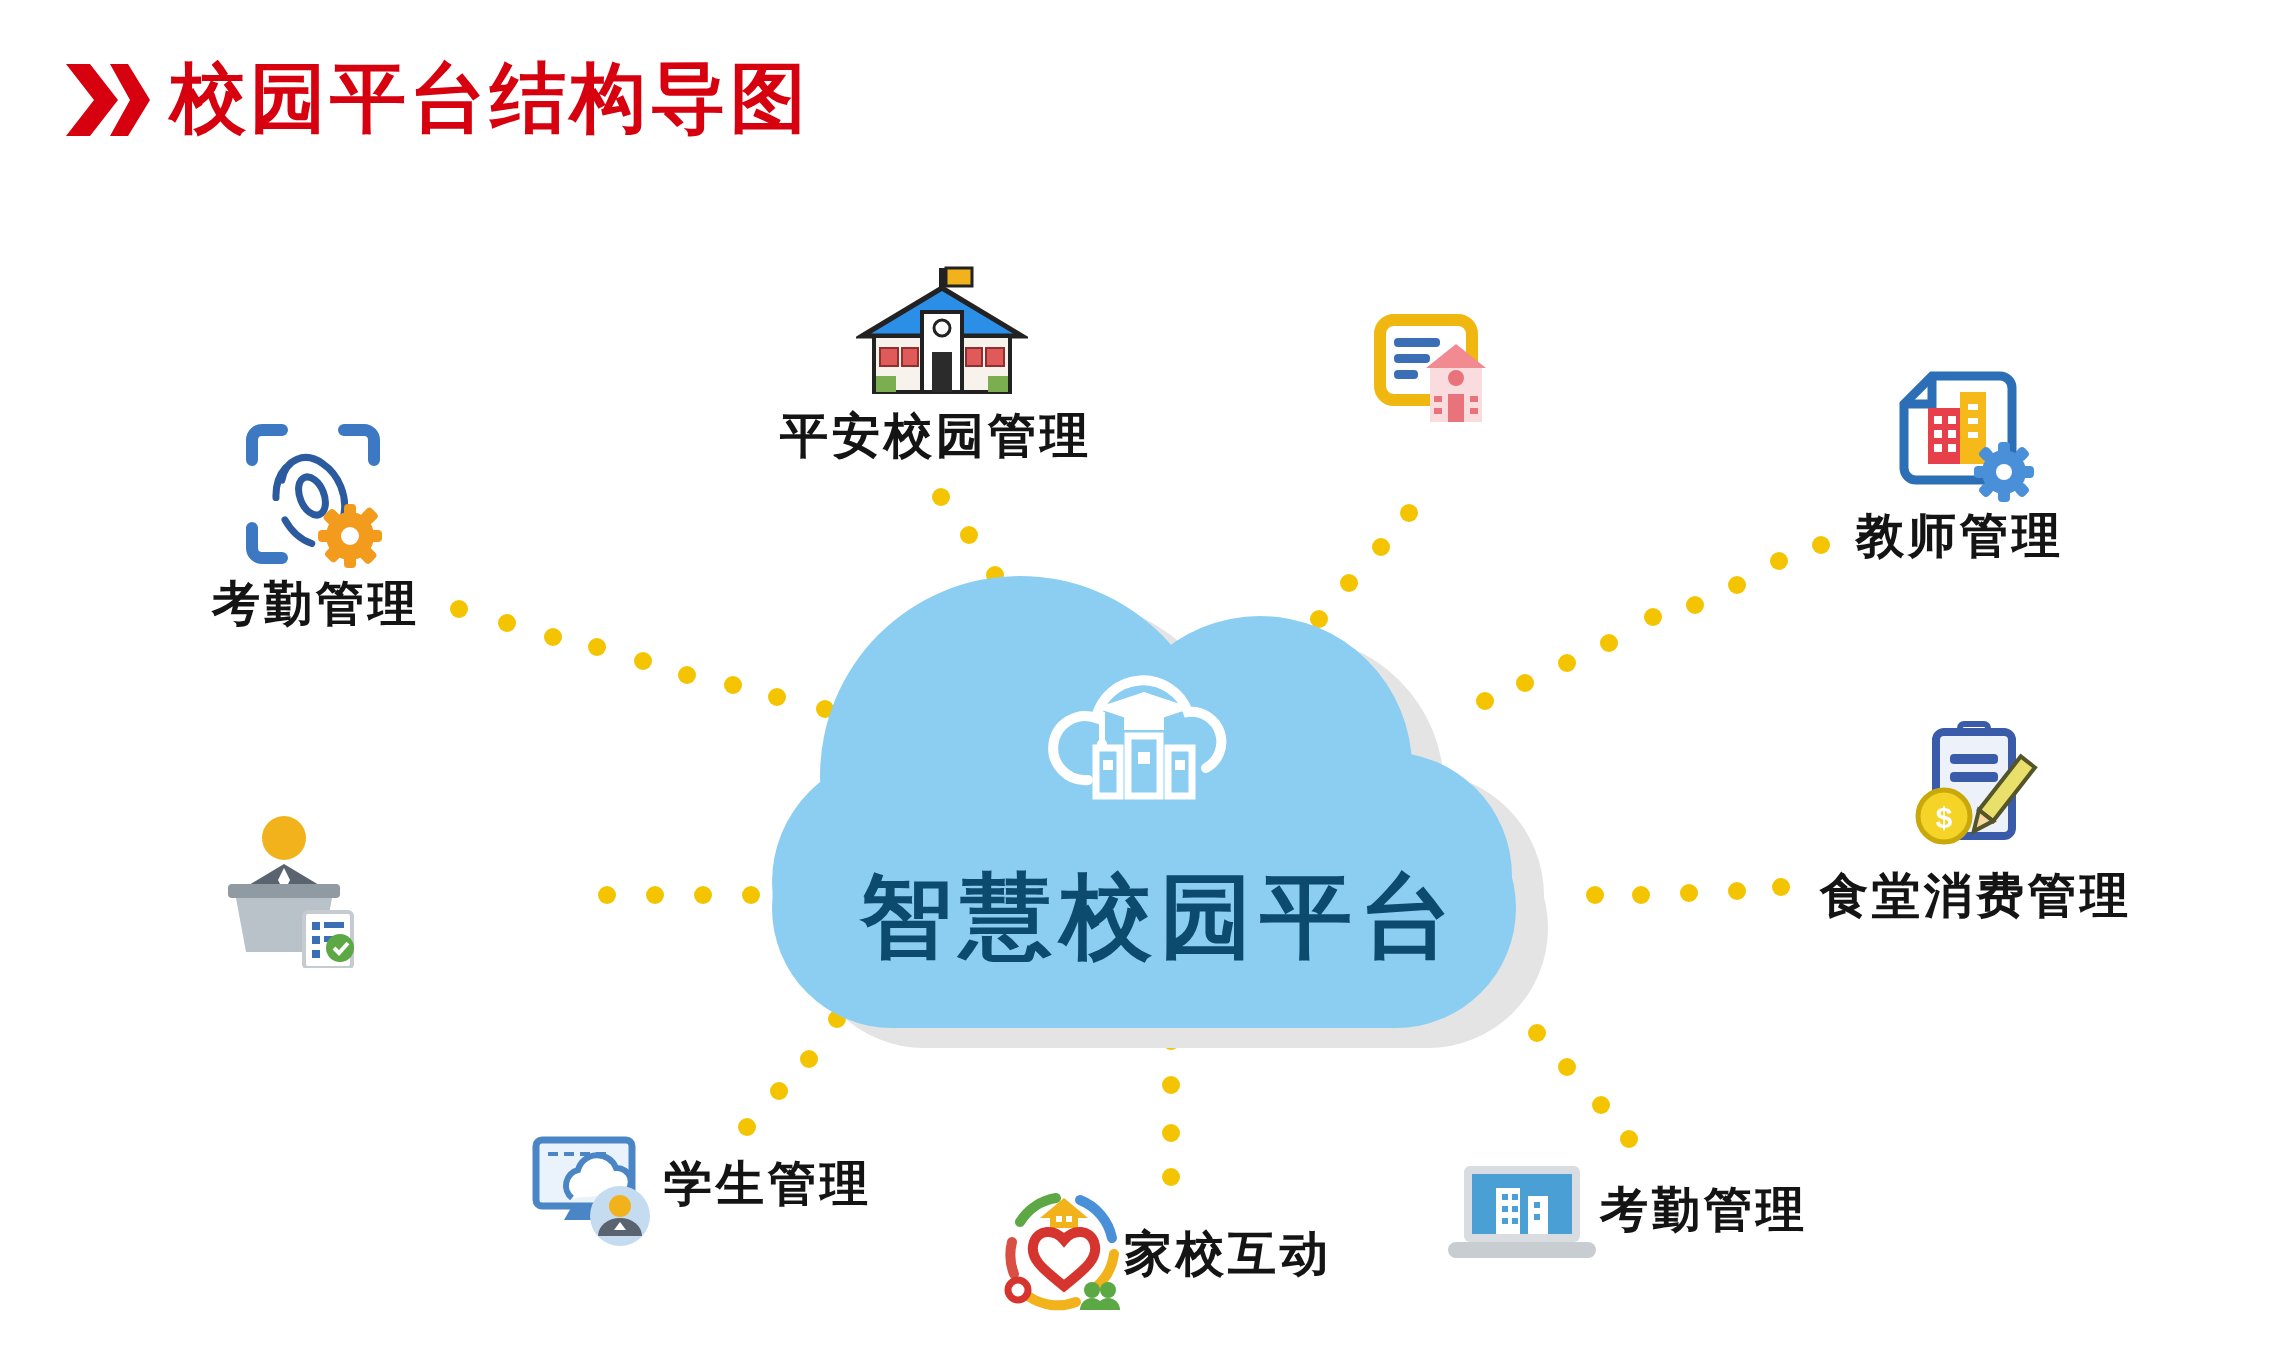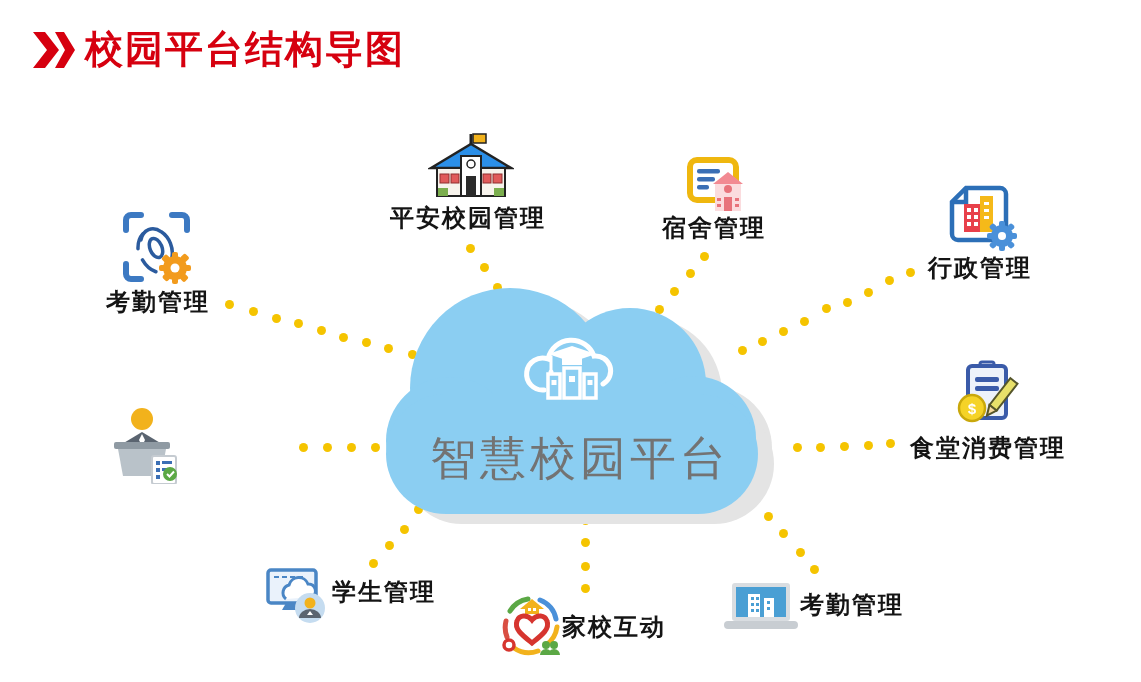--- a/index.html
+++ b/index.html
@@ -12,21 +12,21 @@
   
   .title-row { position:absolute; left:33px; top:24px; display:flex; align-items:center; gap:10px; }
   .title-text {
     font-size:38px; font-weight:900; color:#D6000F; letter-spacing:2px;
   }
   
   .cloud-svg { position:absolute; left:378px; top:276px; }
   .cloud-center-icon { position:absolute; left:520px; top:328px; }
   .cloud-label {
     position:absolute; left:380px; top:428px; width:400px;
-    text-align:center; color:#737373; font-size:46px; font-weight:400;
+    text-align:center; color:#0c4a6e; font-size:46px; font-weight:700;
     letter-spacing:4px; white-space:nowrap;
   }
   
   .module { position:absolute;font-family:Liberation Mono, monospace; }
   .module-label {
     position:absolute; color:#141414; font-size:24px; font-weight:800;
     letter-spacing:2px; white-space:nowrap;
   }
   
   .dot {
@@ -186,21 +186,20 @@
         <rect x="29" y="27" width="26" height="28" fill="#FBDCDE"></rect>
         <polygon points="27,28 42,16 57,28" fill="#F28A92"></polygon>
         <circle cx="42" cy="33" r="4" fill="#E8737B"></circle>
         <rect x="38" y="41" width="8" height="14" fill="#E8737B"></rect>
         <rect x="31" y="42" width="4" height="3" fill="#E8737B"></rect>
           <rect x="31" y="48" width="4" height="3" fill="#E8737B"></rect>
         <rect x="49" y="42" width="4" height="3" fill="#E8737B"></rect>
           <rect x="49" y="48" width="4" height="3" fill="#E8737B"></rect>
       </g>
     </svg>
-    <div class="module-label" style="left:-24px; top:56px;">宿舍管理</div>
   </div>
 
   <div class="module" style="left:948px; top:184px;">
     <svg width="72" height="68" viewBox="0 0 72 68">
       <path d="M18,4 h34 a6,6 0 0 1 6,6 v40 a6,6 0 0 1 -6,6 h-42 a6,6 0 0 1 -6,-6 V18 Z" fill="#ffffff" stroke="#2C6FB7" stroke-width="4.5"></path>
       <path d="M18,4 V18 H4" fill="none" stroke="#2C6FB7" stroke-width="4.5"></path>
       <rect x="32" y="12" width="13" height="36" fill="#F5B919"></rect>
       <rect x="16" y="20" width="16" height="28" fill="#E8404A"></rect>
       <g fill="#ffffff">
         <rect x="19" y="24" width="4" height="4"></rect>
@@ -221,21 +220,21 @@
           <rect x="39" y="49" width="7" height="6" rx="2"></rect>
           <rect x="62" y="49" width="7" height="6" rx="2"></rect>
           <rect x="42" y="40" width="6" height="6" rx="2" transform="rotate(45 45 43)"></rect>
           <rect x="60" y="40" width="6" height="6" rx="2" transform="rotate(-45 63 43)"></rect>
           <rect x="42" y="58" width="6" height="6" rx="2" transform="rotate(-45 45 61)"></rect>
           <rect x="60" y="58" width="6" height="6" rx="2" transform="rotate(45 63 61)"></rect>
         </g>
         <circle cx="54" cy="52" r="4" fill="#ffffff"></circle>
       </g>
     </svg>
-    <div class="module-label" style="left:-20px; top:68px;">行政管理</div>
+    <div class="module-label" style="left:-20px; top:68px;">教师管理</div>
   </div>
 
   <div class="module" style="left:956px; top:360px;">
     <svg width="66" height="66" viewBox="0 0 66 66">
       <rect x="24" y="2" width="14" height="8" rx="2" fill="#ffffff" stroke="#3A5BA9" stroke-width="3"></rect>
       <rect x="12" y="6" width="38" height="52" rx="4" fill="#EDF2FA" stroke="#3A5BA9" stroke-width="4"></rect>
       <g fill="#3A5BA9">
         <rect x="19" y="17" width="24" height="5" rx="2"></rect>
         <rect x="19" y="26" width="24" height="5" rx="2"></rect>
       </g>

